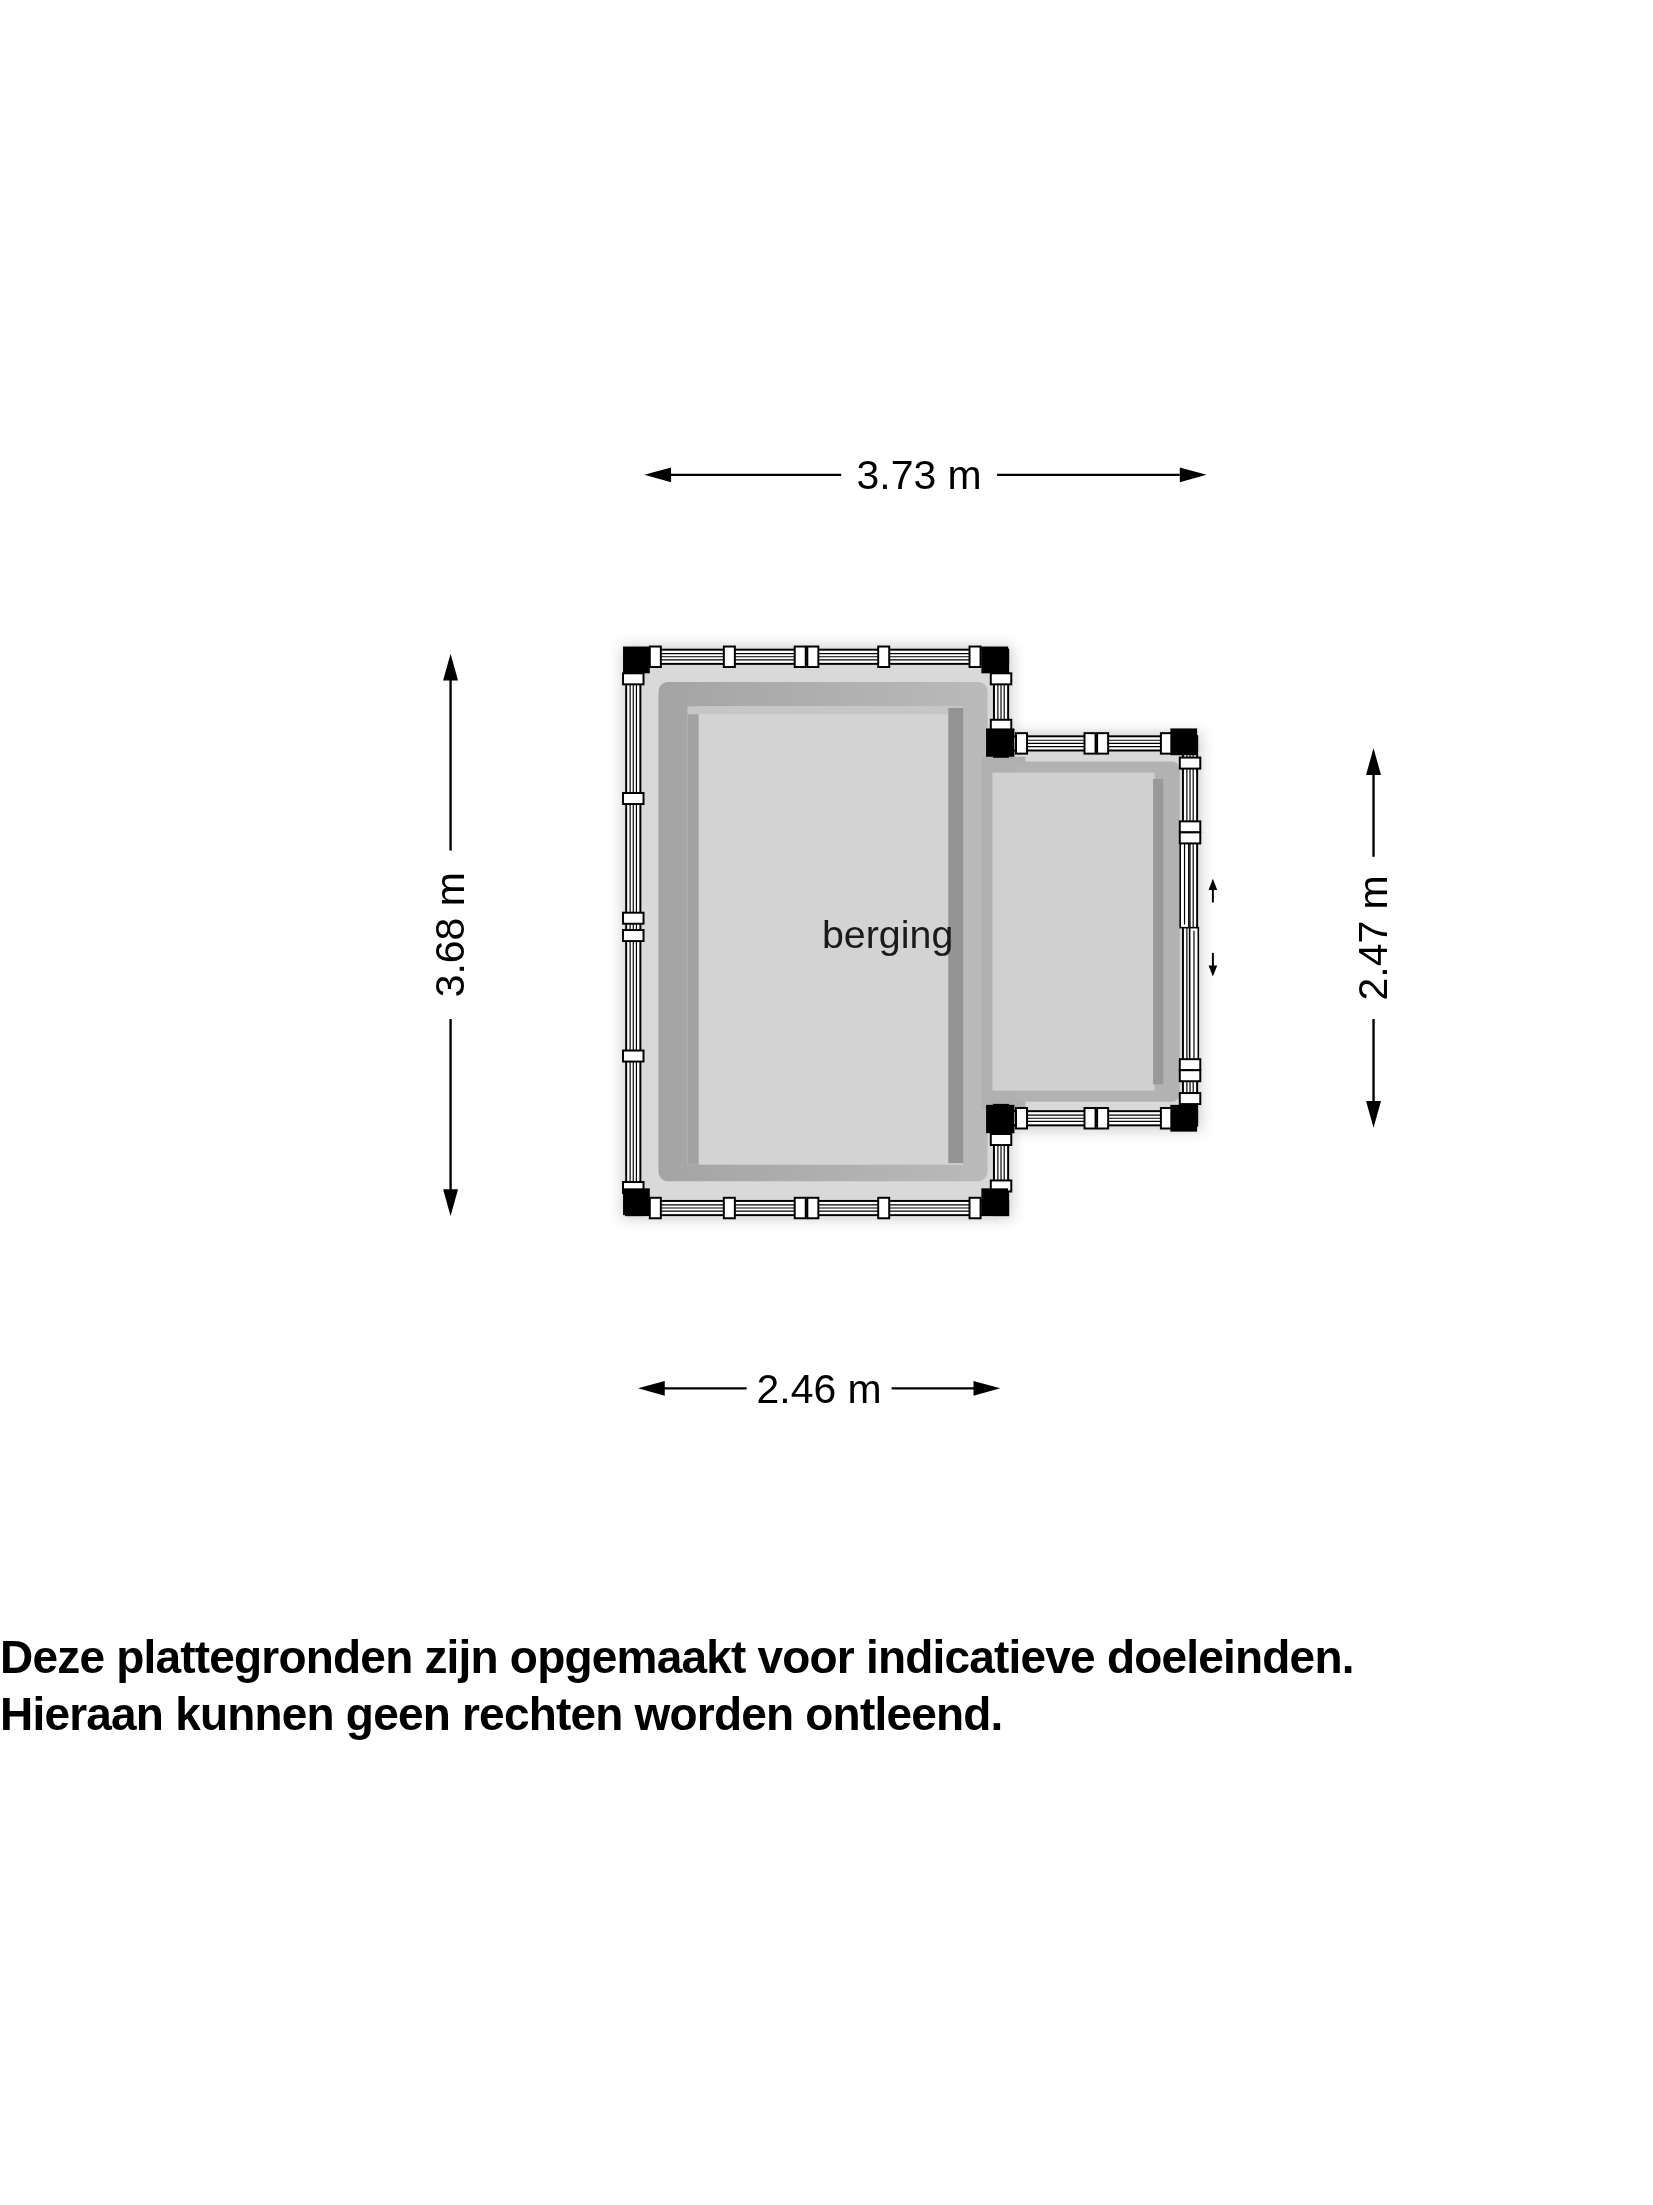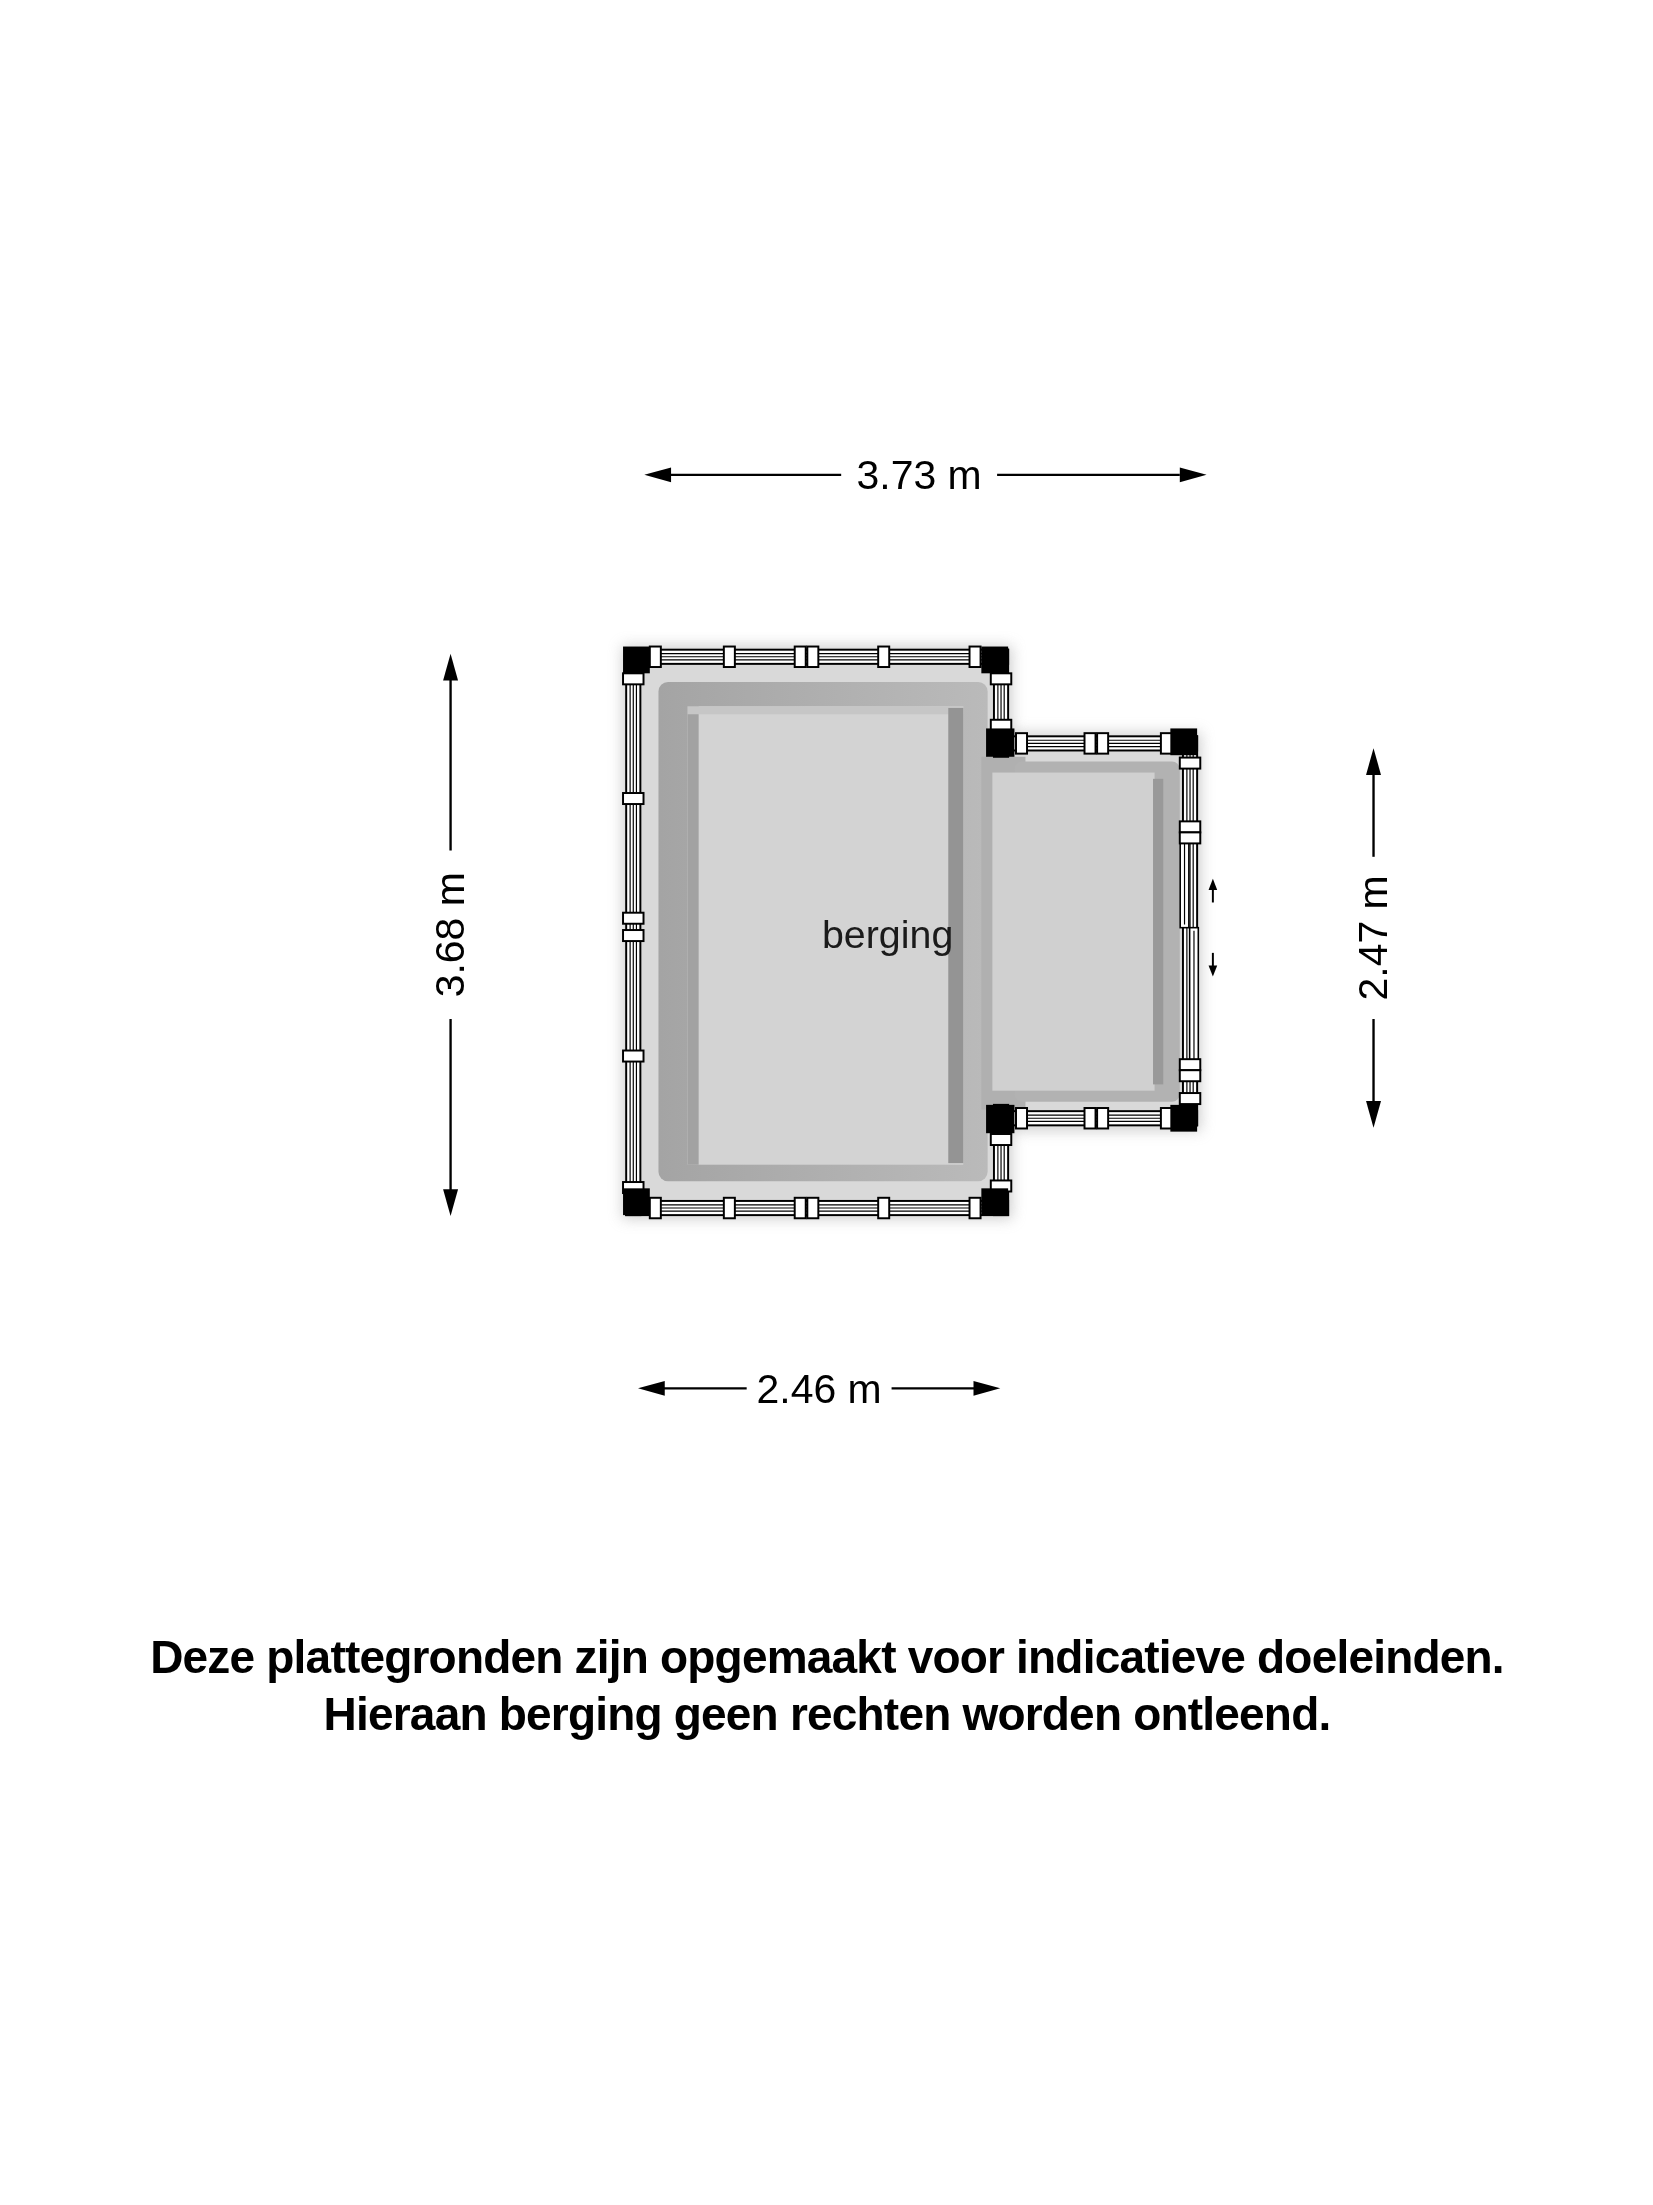--- a/index.html
+++ b/index.html
@@ -58,21 +58,21 @@
   .door-arrow-line {
     stroke: #000000;
     stroke-width: 2.5;
     fill: none;
   }
   .disclaimer {
     position: absolute;
     left: 0;
     top: 1629px;
     width: 1654px;
-    text-align: center;
+    text-align: left;
     font-family: "Liberation Sans", sans-serif;
     font-weight: bold;
     font-size: 46px;
     line-height: 57px;
     color: #000000;
     letter-spacing: -0.8px;
     white-space: nowrap;
   }
 </style>
 </head>
@@ -276,17 +276,17 @@
       <polygon class="dim-head" points="810,1763 844,1753.5 844,1772.5"></polygon>
       <line class="dim-line" x1="840" y1="1763" x2="948" y2="1763"></line>
       <text class="dim-label" x="1040" y="1781" text-anchor="middle">2.46 m</text>
       <line class="dim-line" x1="1132" y1="1763" x2="1238" y2="1763"></line>
       <polygon class="dim-head" points="1270,1763 1236,1753.5 1236,1772.5"></polygon>
     </g>
   </svg>
 
   <div class="disclaimer">
     <div>Deze plattegronden zijn opgemaakt voor indicatieve doeleinden.</div>
-    <div>Hieraan berging geen rechten worden ontleend.</div>
+    <div>Hieraan kunnen geen rechten worden ontleend.</div>
   </div>
 
 </div>
 
 
 </body></html>

